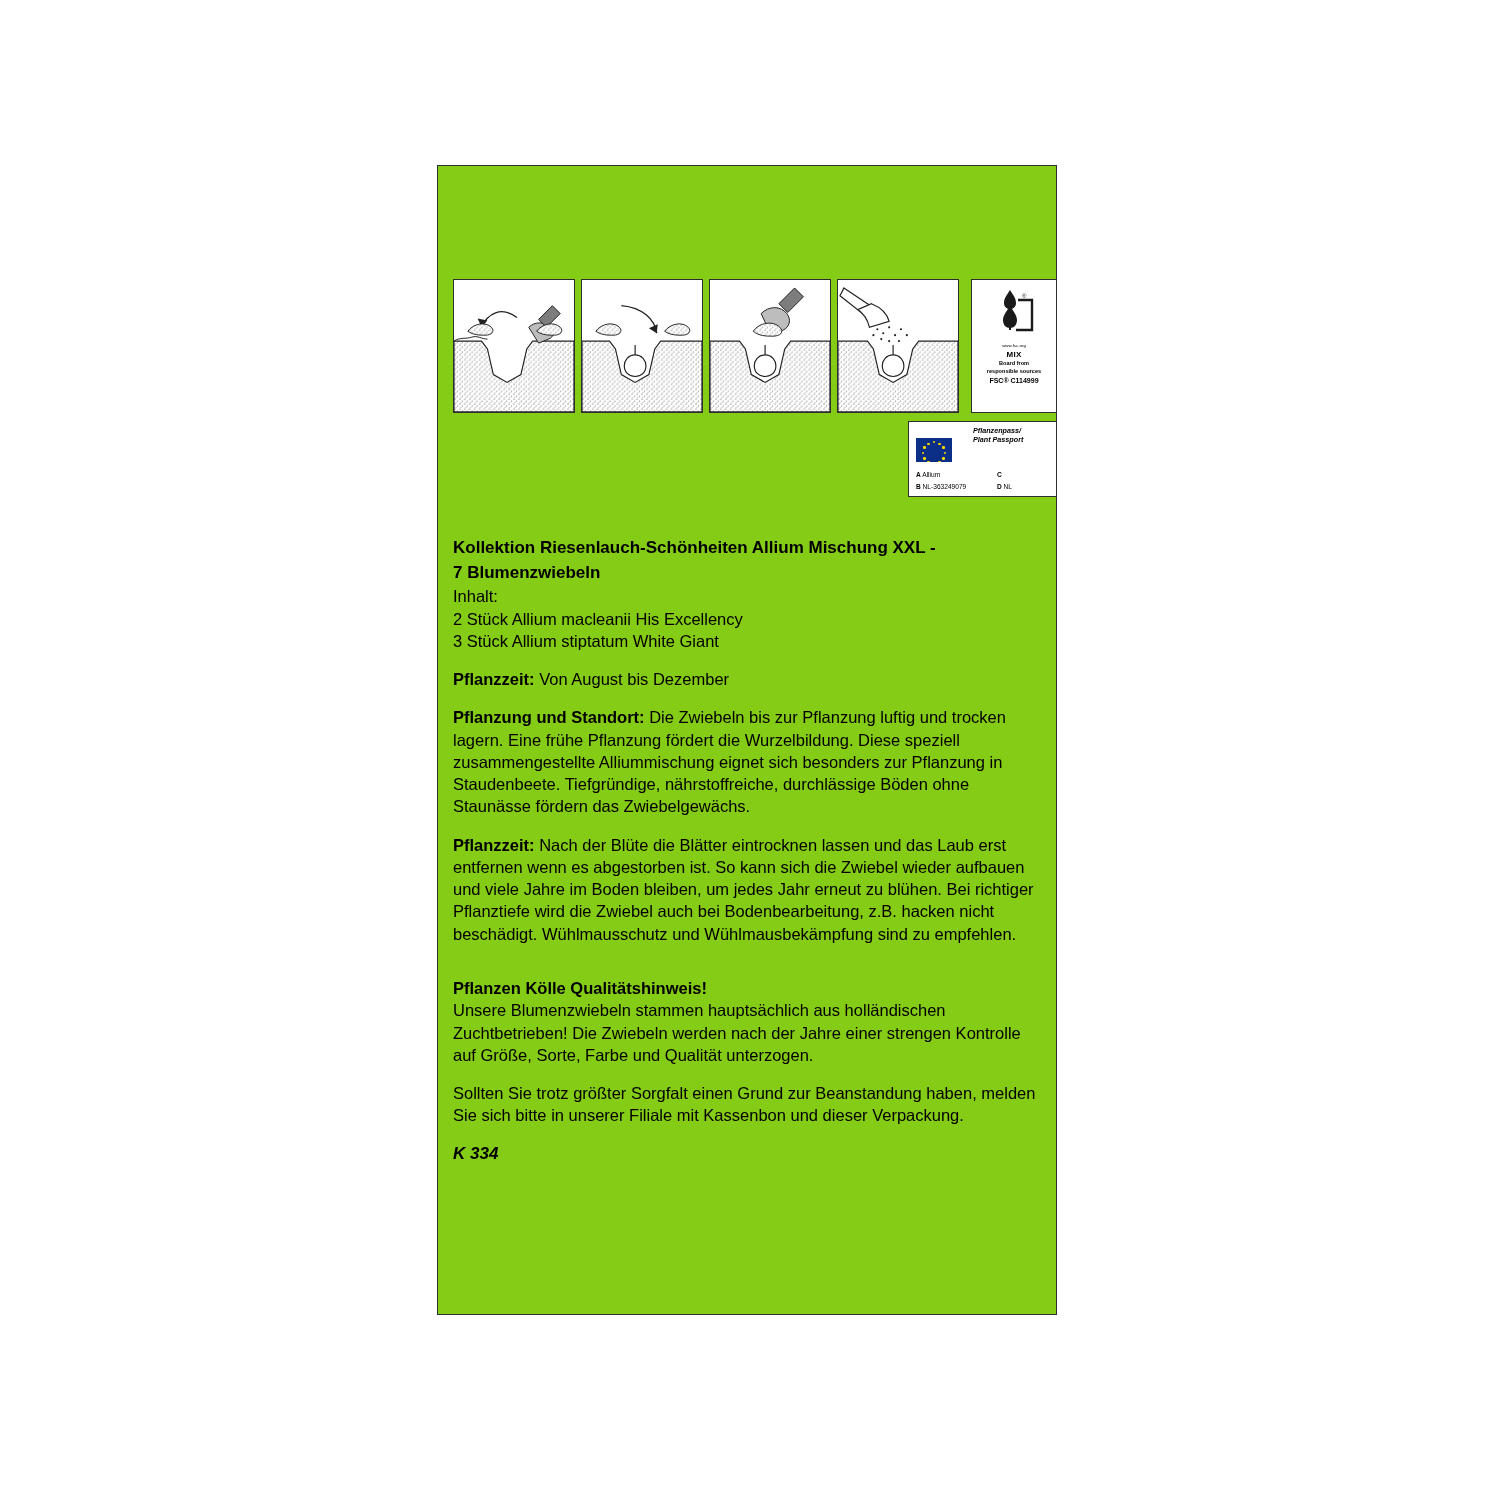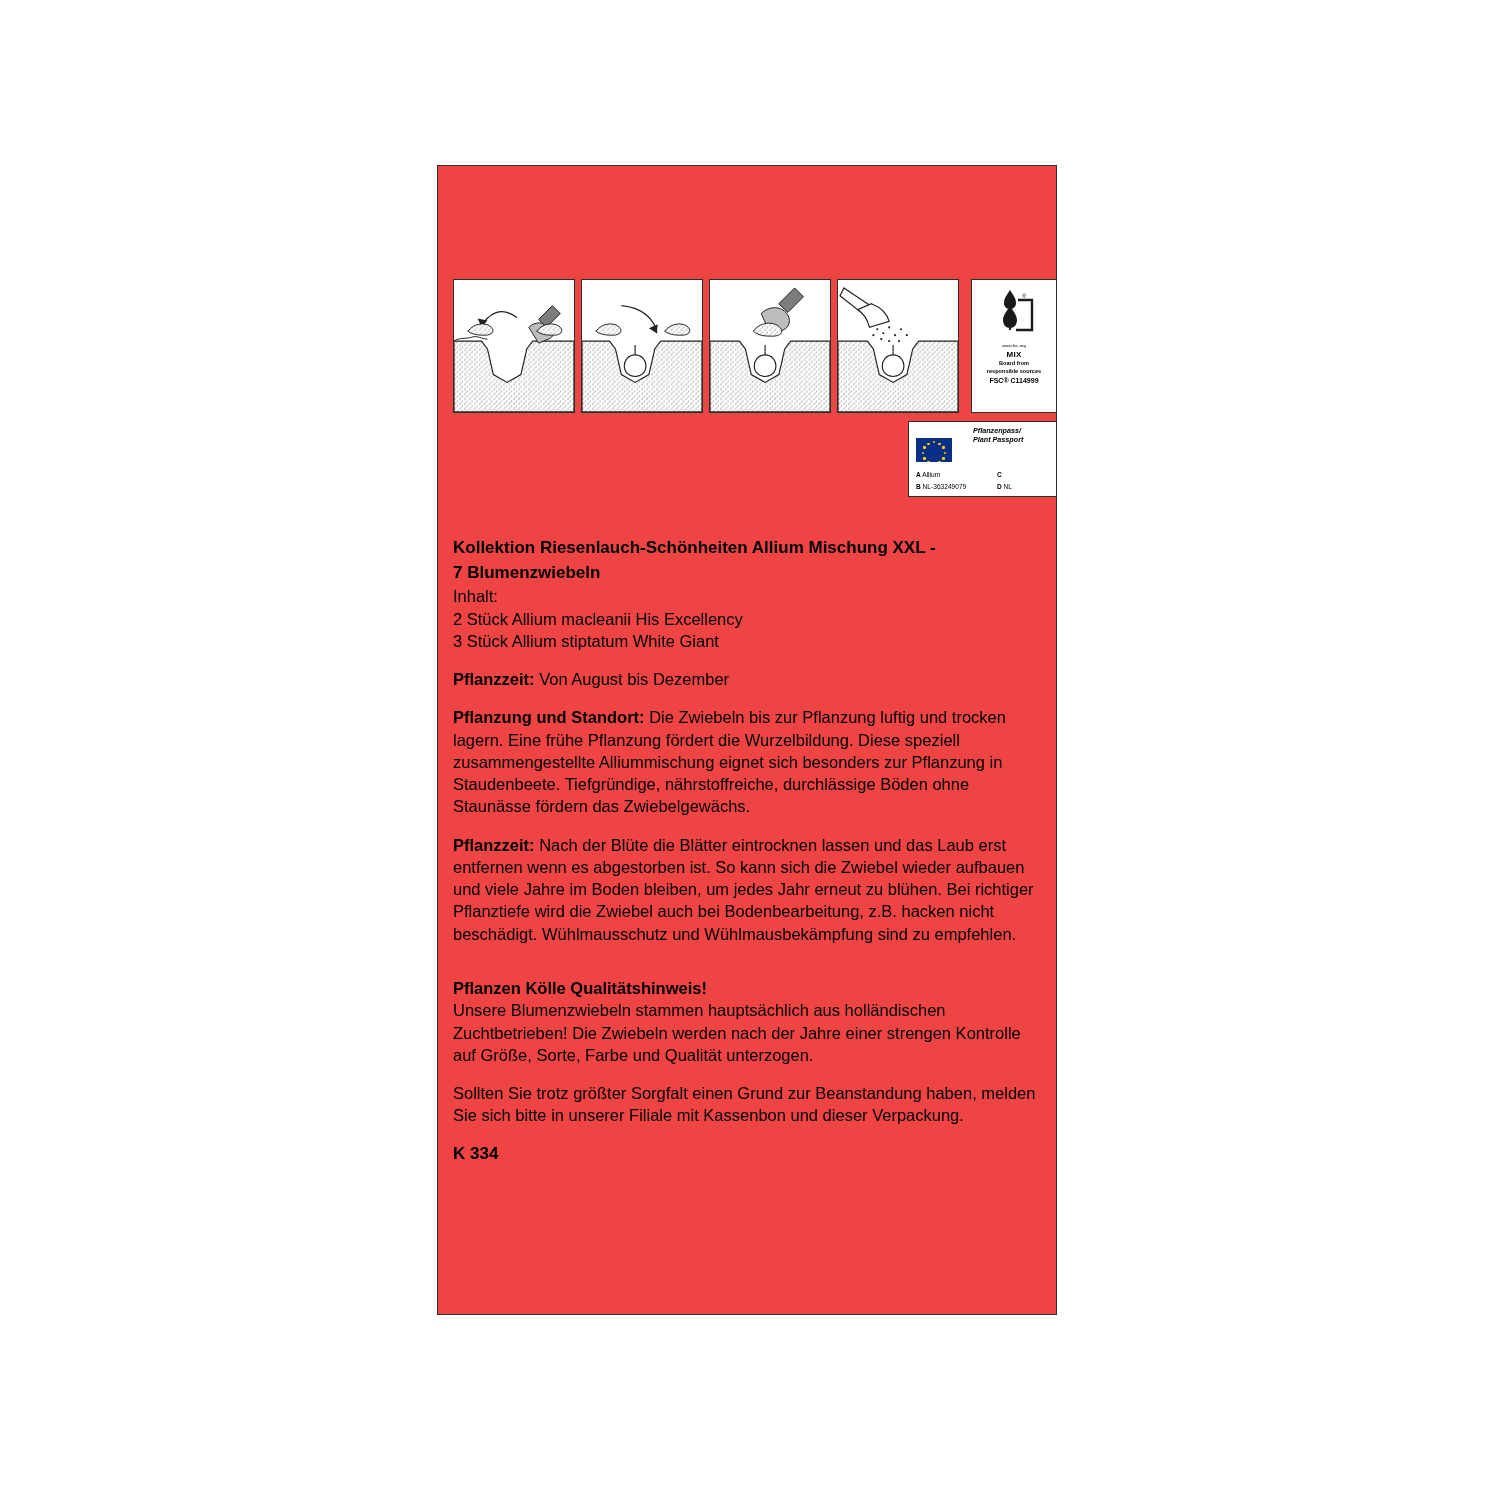--- a/index.html
+++ b/index.html
@@ -16,21 +16,21 @@
     overflow: hidden;
   }
 
   
   .label-panel {
     position: absolute;
     left: 437px;
     top: 165px;
     width: 620px;
     height: 1150px;
-    background: #ef4444;
+    background: #84cc16;
     border: 1px solid #2e2e2e;
     box-sizing: border-box;
   }
 
   
   .picto-strip {
     position: absolute;
     left: 15px;
     top: 113px;
     display: flex;
@@ -142,21 +142,21 @@
     width: 590px;
     font-size: 16.5px;
     line-height: 1.35;
     color: #000;
   }
   .text-block p { margin: 0; }
   .para-gap { height: 16px; }
   .bold { font-weight: bold; }
   .title-line { font-weight: bold; font-size: 17px; line-height: 1.45; }
   .inhalt-head { font-weight: normal; }
-  .code-line { font-weight: bold; font-size: 17px; }
+  .code-line { font-weight: bold; font-size: 17px; font-style: italic; }
 </style>
 </head>
 <body>
 
 <div class="label-panel">
 
   <div class="picto-strip">
 
     <div class="picto">
       <svg viewBox="0 0 122 134" xmlns="http://www.w3.org/2000/svg">

